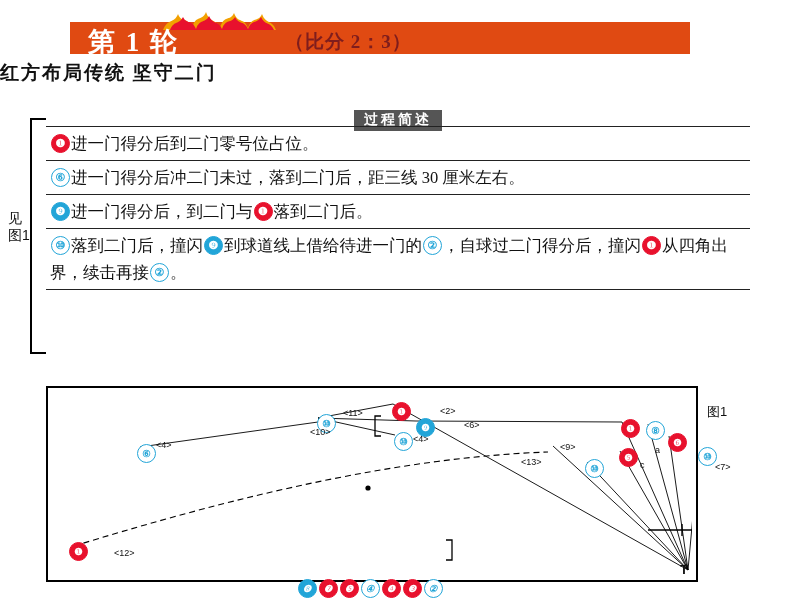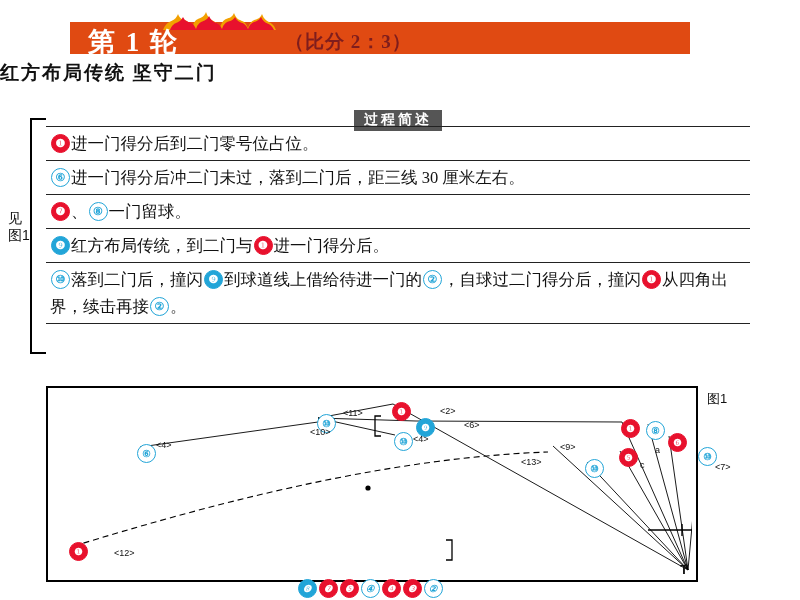--- a/index.html
+++ b/index.html
@@ -161,21 +161,21 @@
     left: 0;
     top: 0;
     width: 648px;
     height: 192px;
     border: 2.5px solid #000;
     background: #fff;
   }
   .fig-label {
     position: absolute;
     left: 658px;
-    top: 5px;
+    top: 18px;
     width: 26px;
     font-size: 13px;
     line-height: 16px;
     text-align: center;
   }
   .bottom-row {
     position: absolute;
     left: 0;
     top: 193px;
     width: 648px;
@@ -207,22 +207,21 @@
 <div class="proc-label"><span>见图1</span></div>
 <div class="bracket-left"></div>
 
 <div class="proc-header">
   <span class="proc-header-inner">过程简述</span>
 </div>
 
 <div class="proc-table" id="proc-table">
     <div class="proc-row"><span class="num red">❶</span><span>进一门得分后到二门零号位占位。</span></div>
     <div class="proc-row"><span class="num blue">⑥</span><span>进一门得分后冲二门未过，落到二门后，距三线 30 厘米左右。</span></div>
-    <div class="proc-row"><span class="num red">❼</span><span>、</span><span class="num blue">⑧</span><span>一门留球。</span></div>
-    <div class="proc-row"><span class="num blue solid">❾</span><span>红方布局传统，到二门与</span><span class="num red">❶</span><span>进一门得分后。</span></div>
+    <div class="proc-row"><span class="num blue solid">❾</span><span>进一门得分后，到二门与</span><span class="num red">❶</span><span>落到二门后。</span></div>
     <div class="proc-row"><span class="num blue">⑩</span><span>落到二门后，撞闪</span><span class="num blue solid">❾</span><span>到球道线上借给待进一门的</span><span class="num blue">②</span><span>，自球过二门得分后，撞闪</span><span class="num red">❶</span><span>从四角出界，续击再接</span><span class="num blue">②</span><span>。</span></div>
   </div>
 
 <div class="diagram-wrap">
   <div class="diagram-frame">
     <svg width="644" height="188" viewBox="0 0 644 188">
 
       <g stroke="#000" stroke-width="0.9" fill="none">
         <line x1="345" y1="16" x2="640" y2="182"></line>
         <line x1="270" y1="30" x2="345" y2="16"></line>

